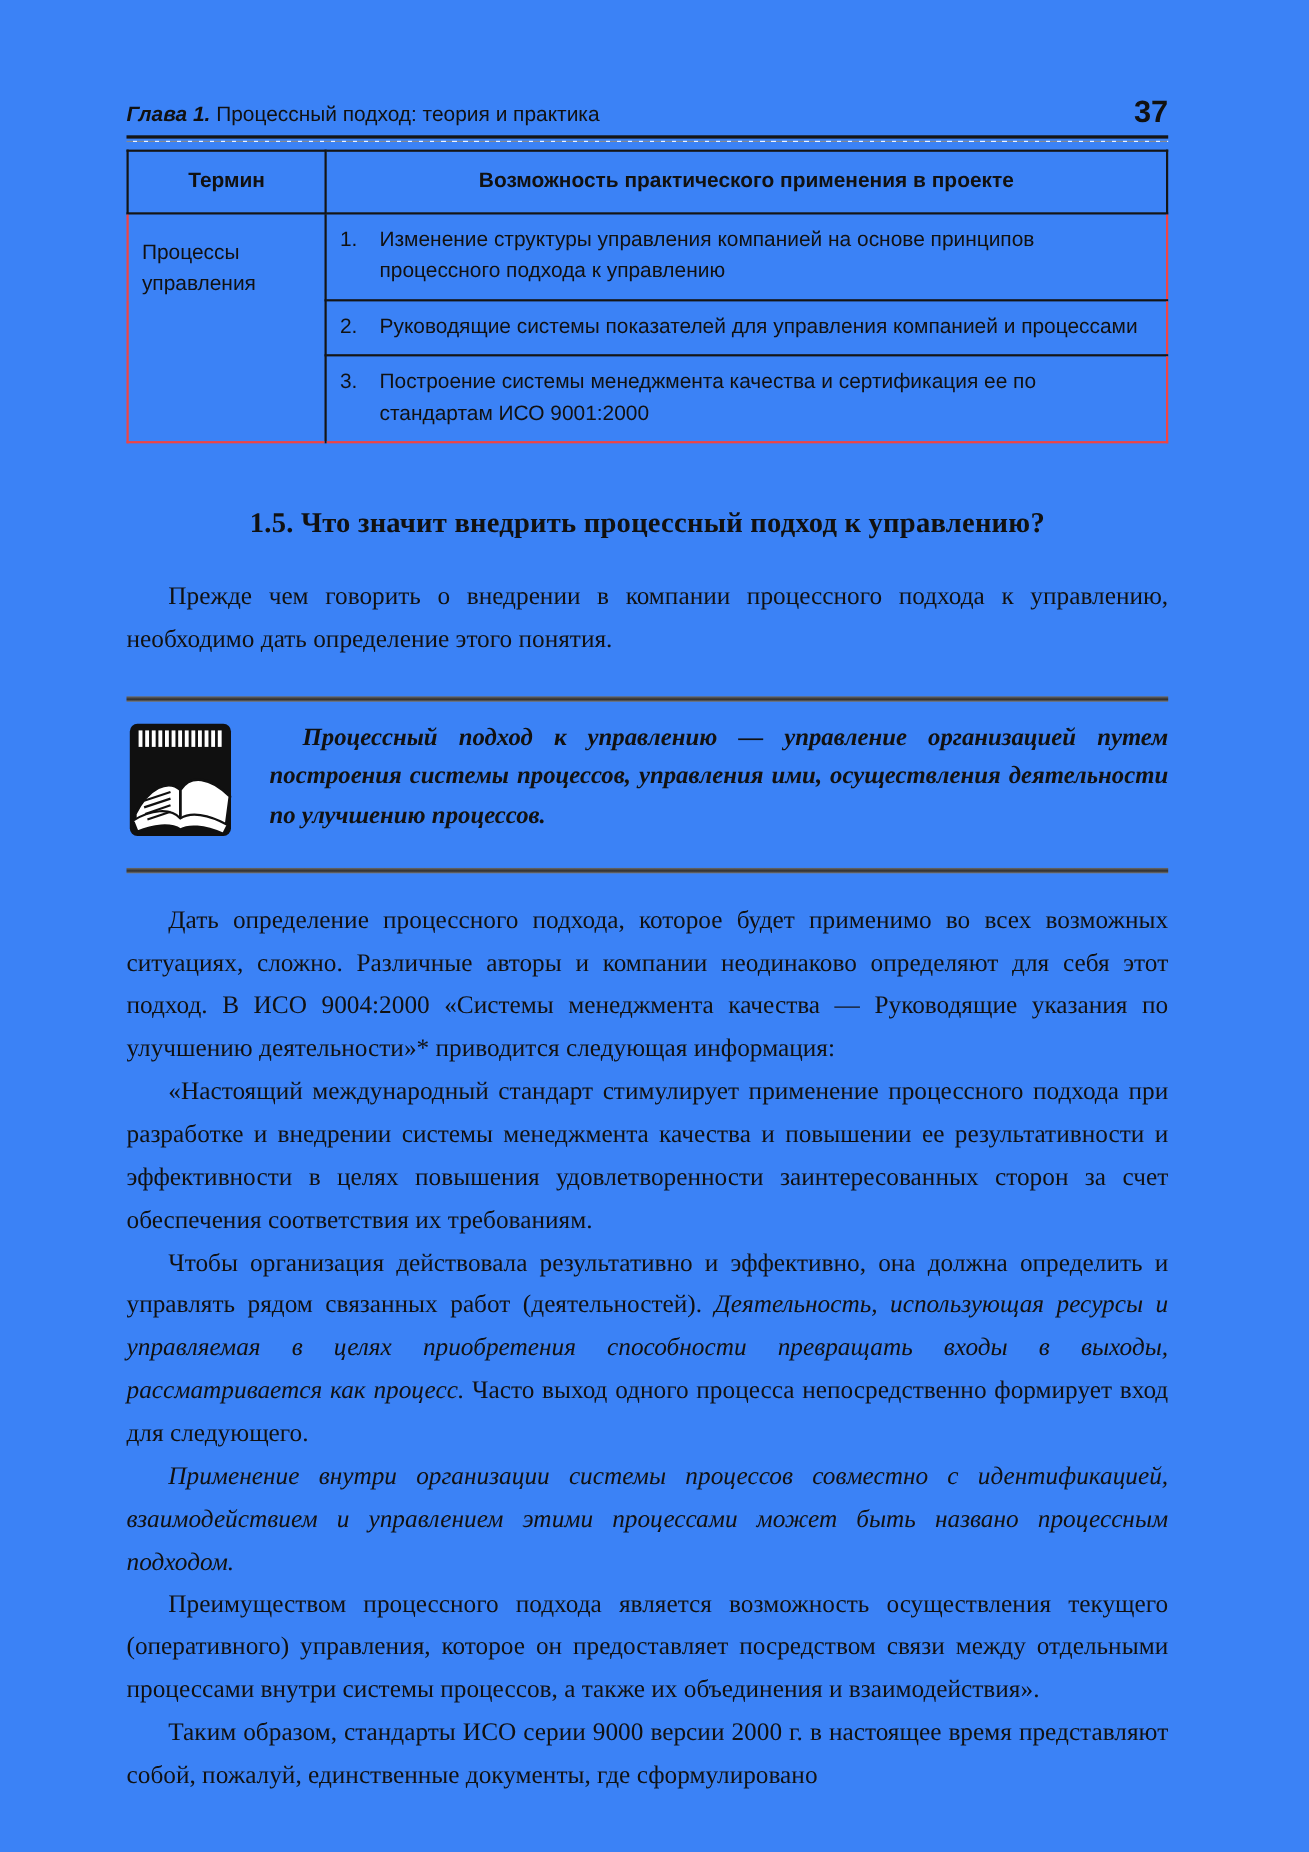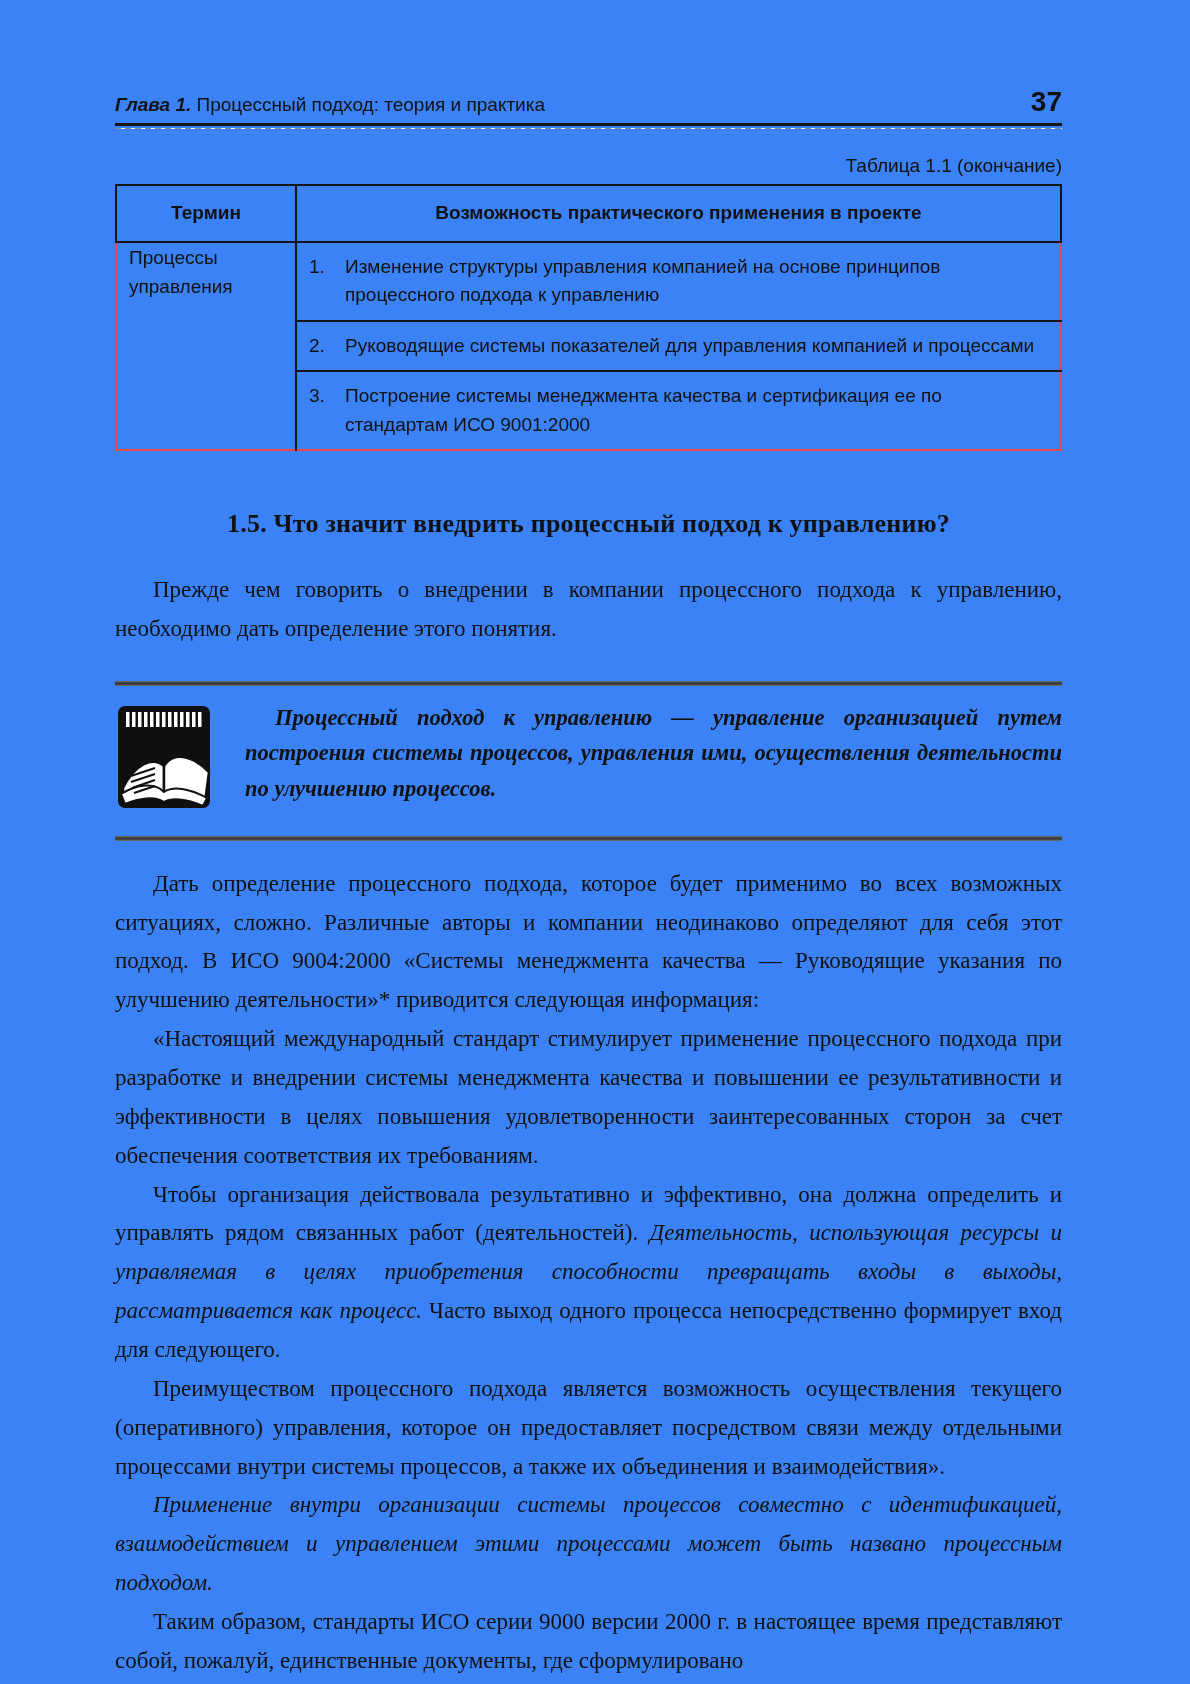--- a/index.html
+++ b/index.html
@@ -33,21 +33,21 @@
     border-collapse: collapse; border: 2px solid #ef4444;
     font-family: "Liberation Sans", sans-serif; font-size: 19px; line-height: 1.5;
   }
   table.t11 th {
     border: 2px solid #151515; font-weight: 700; text-align: center;
     padding: 13px 10px;
   }
   table.t11 th.col-term { width: 180px; }
   td.term-cell {
     border-right: 2px solid #151515; vertical-align: top;
-    padding: 0 10px 11px 12px; line-height: 1.55;
+    padding: 20px 10px 11px 12px; line-height: 1.55;
   }
   td.item-cell { padding: 10px 14px 10px 12px; }
   tr.item-row + tr.item-row td.item-cell { border-top: 2px solid #151515; }
   .item { display: flex; }
   .item .num { flex: 0 0 36px; }
   .item .itxt { flex: 1; }
 
   
   .sec-heading {
     margin-top: 58px; text-align: center;
@@ -86,21 +86,20 @@
         <span class="chap">Глава 1.</span>
         <span class="ttl">Процессный подход: теория и практика</span>
       </div>
       <div class="pageno">37</div>
     </div>
     <div class="runhead-rule">
       <div class="r1"></div>
         <div class="r2"></div>
     </div>
 
-    <div class="tbl-caption">Таблица 1.1 (окончание)</div>
 
     <table class="t11">
       <thead>
         <tr>
           <th class="col-term">Термин</th>
           <th>Возможность практического применения в проекте</th>
         </tr>
       </thead>
       <tbody>
         <tr class="item-row">
@@ -169,19 +168,19 @@
         </div>
         <div class="def-text">Процессный подход к управлению — управление организацией путем построения системы процессов, управления ими, осуществления деятельности по улучшению процессов.</div>
       </div>
       <div class="thick-rule bottom"></div>
     </div>
 
     <div class="bodytext">
       <p class="para">Дать определение процессного подхода, которое будет применимо во всех возможных ситуациях, сложно. Различные авторы и компании неодинаково определяют для себя этот подход. В ИСО 9004:2000 «Системы менеджмента качества — Руководящие указания по улучшению деятельности»* приводится следующая информация:</p>
       <p class="para">«Настоящий международный стандарт стимулирует применение процессного подхода при разработке и внедрении системы менеджмента качества и повышении ее результативности и эффективности в целях повышения удовлетворенности заинтересованных сторон за счет обеспечения соответствия их требованиям.</p>
       <p class="para"><span>Чтобы организация действовала результативно и эффективно, она должна определить и управлять рядом связанных работ (деятельностей). </span><i>Деятельность, использующая ресурсы и управляемая в целях приобретения способности превращать входы в выходы, рассматривается как процесс.</i><span> Часто выход одного процесса непосредственно формирует вход для следующего.</span></p>
+      <p class="para it">Применение внутри организации системы процессов совместно с идентификацией, взаимодействием и управлением этими процессами может быть названо процессным подходом.</p>
       <p class="para">Преимуществом процессного подхода является возможность осуществления текущего (оперативного) управления, которое он предоставляет посредством связи между отдельными процессами внутри системы процессов, а также их объединения и взаимодействия».</p>
-      <p class="para it">Применение внутри организации системы процессов совместно с идентификацией, взаимодействием и управлением этими процессами может быть названо процессным подходом.</p>
       <p class="para">Таким образом, стандарты ИСО серии 9000 версии 2000 г. в настоящее время представляют собой, пожалуй, единственные документы, где сформулировано</p>
     </div>
 
   </div>
 </div>
 
 </body></html>

